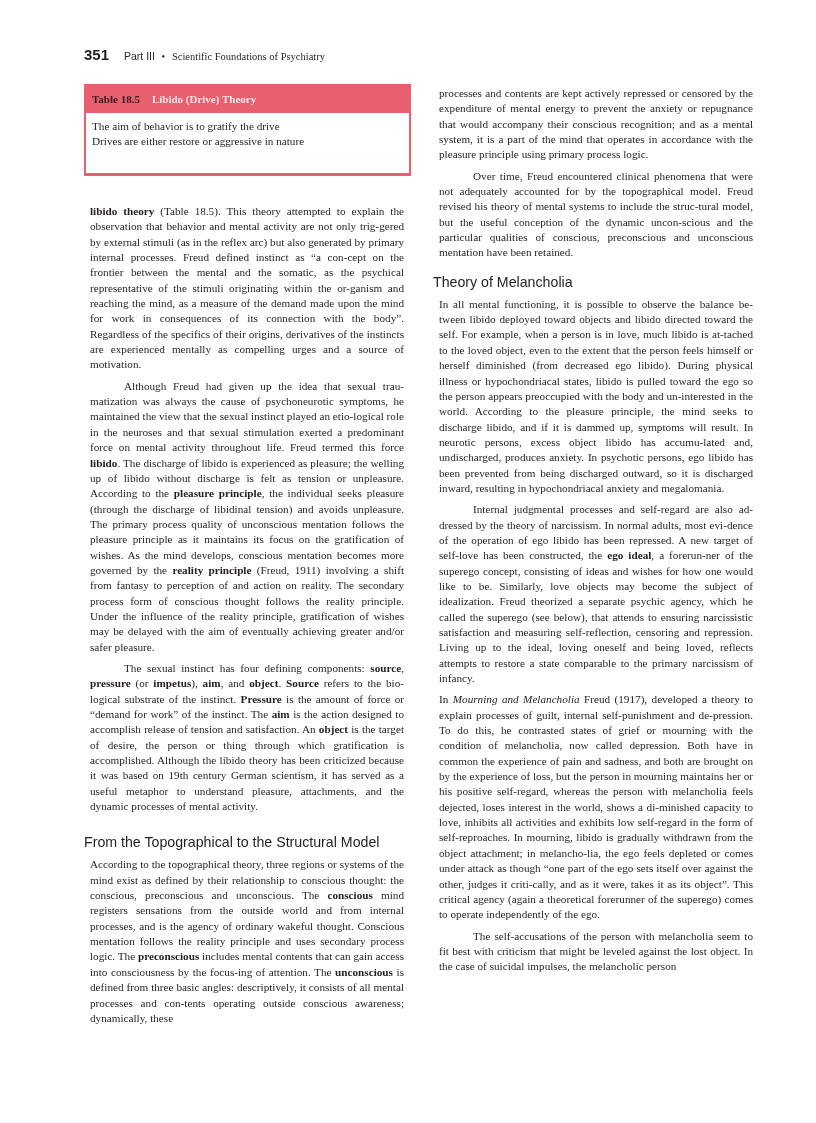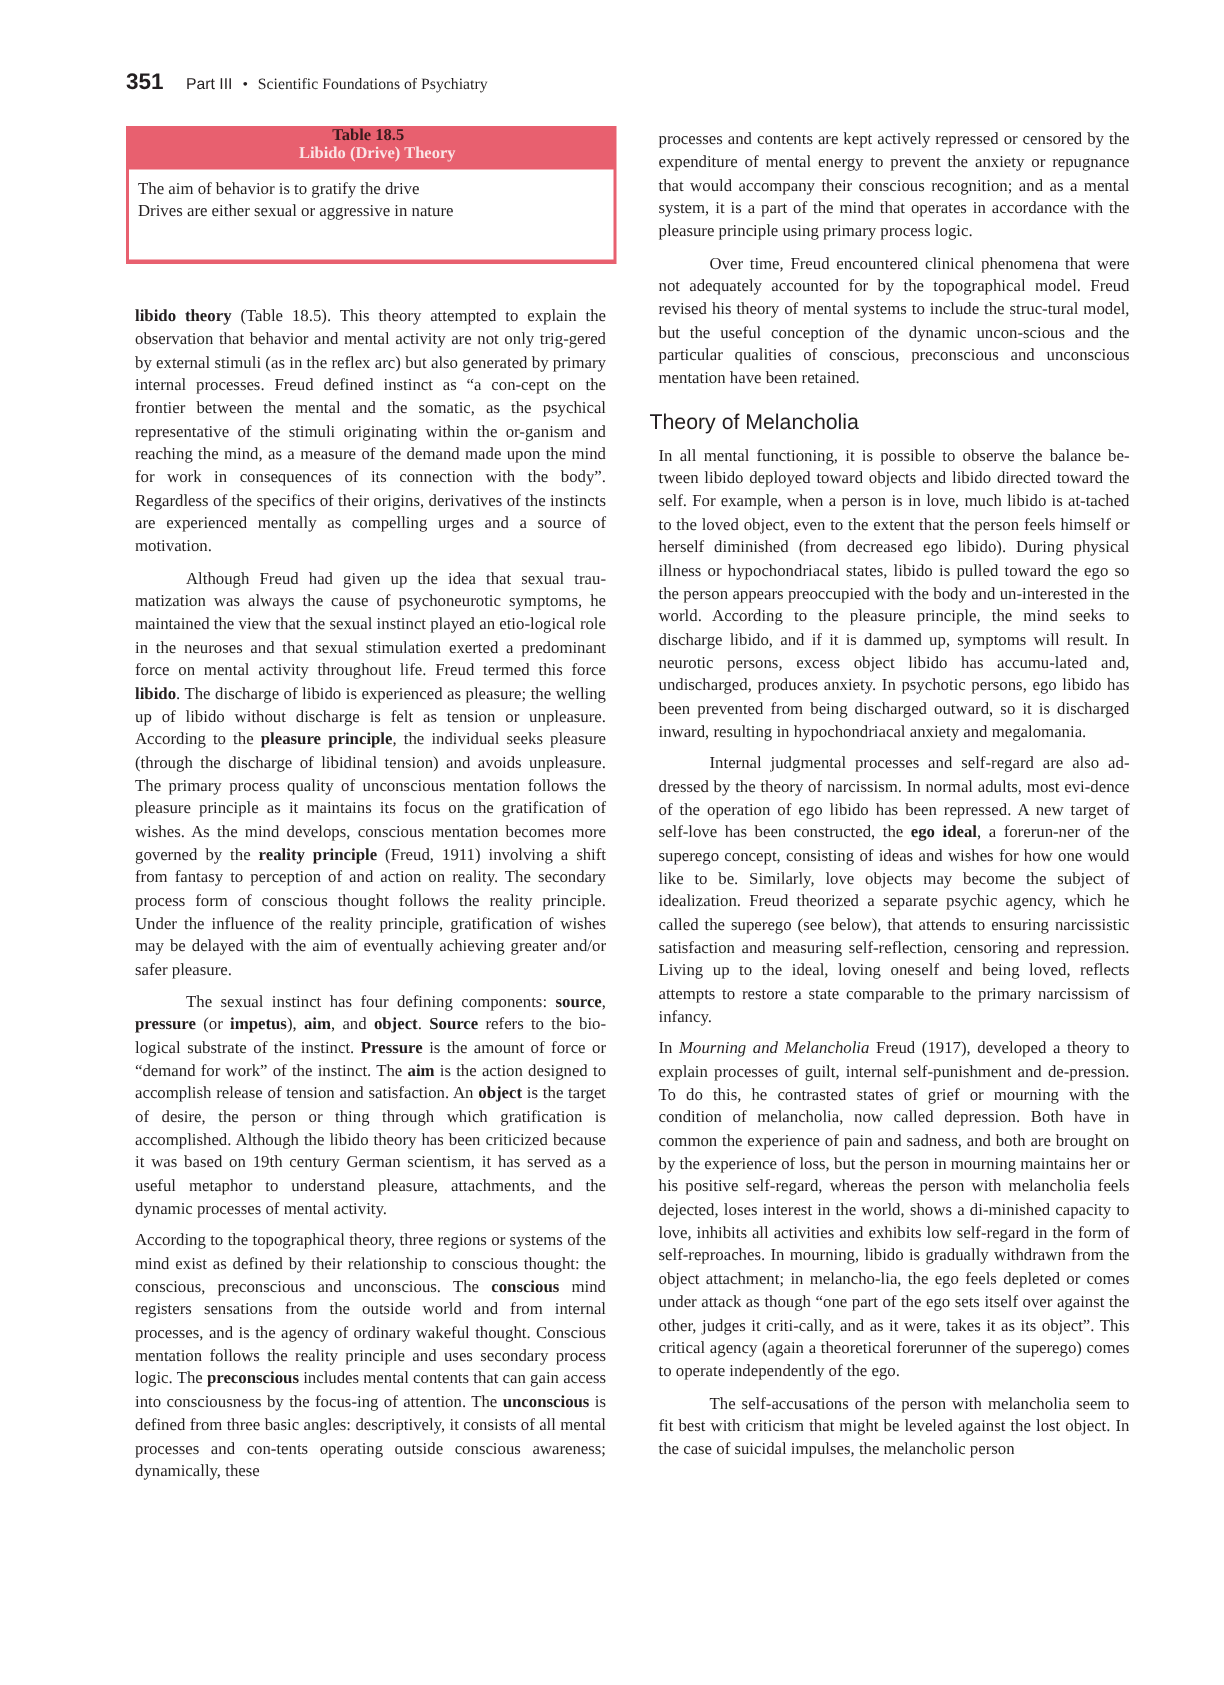--- a/index.html
+++ b/index.html
@@ -15,21 +15,21 @@
   .col.right { left: 433px; top: 80px; }
   .col p { margin: 6px; }
   .col p.indent { text-indent: 34px; }
   .col b { font-weight: bold; }
   .col h2 { font-family: "Liberation Sans", sans-serif; font-weight: normal; font-size: 14.2px; line-height: 17px; margin: 0; text-align: left; color: #231f20; }
   .col h2.h-topo { margin-top: 20px; }
   .col h2.h-narc { margin-top: 13px; }
   .col h2.h-mel { margin-top: 14px; }
 
   .table-box { position: absolute; left: 84px; top: 84px; width: 327px; height: 92px; background: #e8606f; box-sizing: border-box; }
-  .table-head { height: 29px; display: flex; align-items: center; padding-left: 8px; font-family: "Liberation Serif", serif; font-size: 11px; font-weight: bold; flex-direction: column; }
+  .table-head { height: 29px; display: flex; align-items: center; padding-left: 8px; font-family: "Liberation Serif", serif; font-size: 11px; font-weight: bold; }
   .table-head .t-num { color: #3a1a1d; margin-right: 12px; }
   .table-head .t-title { color: #fbe4e6; }
   .table-body { position: absolute; left: 2px; top: 29px; right: 2px; bottom: 3px; background: #ffffff; padding: 6px 0 0 6px; box-sizing: border-box; font-family: "Liberation Serif", serif; font-size: 11.2px; line-height: 15.3px; }
   .table-body div { white-space: nowrap; }
 </style>
 </head>
 <body>
 
 <div class="page-header">
   <span class="page-number">351</span>
@@ -40,28 +40,29 @@
   </span>
 </div>
 
 <div class="table-box">
   <div class="table-head">
     <span class="t-num">Table 18.5</span>
     <span class="t-title">Libido (Drive) Theory</span>
   </div>
   <div class="table-body">
     <div>The aim of behavior is to gratify the drive</div>
-    <div>Drives are either sexual or aggressive in nature</div>
+    <div>Drives are either restore or aggressive in nature</div>
   </div>
 </div>
 
 <div class="col left">
   <p><b>libido theory</b><span> (Table 18.5). This theory attempted to explain the observation that behavior and mental activity are not only trig-gered by external stimuli (as in the reflex arc) but also generated by primary internal processes. Freud defined instinct as “a con-cept on the frontier between the mental and the somatic, as the psychical representative of the stimuli originating within the or-ganism and reaching the mind, as a measure of the demand made upon the mind for work in consequences of its connection with the body”. Regardless of the specifics of their origins, derivatives of the instincts are experienced mentally as compelling urges and a source of motivation.</span></p>
   <p class="indent"><span>Although Freud had given up the idea that sexual trau-matization was always the cause of psychoneurotic symptoms, he maintained the view that the sexual instinct played an etio-logical role in the neuroses and that sexual stimulation exerted a predominant force on mental activity throughout life. Freud termed this force </span><b>libido</b><span>. The discharge of libido is experienced as pleasure; the welling up of libido without discharge is felt as tension or unpleasure. According to the </span><b>pleasure principle</b><span>, the individual seeks pleasure (through the discharge of libidinal tension) and avoids unpleasure. The primary process quality of unconscious mentation follows the pleasure principle as it maintains its focus on the gratification of wishes. As the mind develops, conscious mentation becomes more governed by the </span><b>reality principle</b><span> (Freud, 1911) involving a shift from fantasy to perception of and action on reality. The secondary process form of conscious thought follows the reality principle. Under the influence of the reality principle, gratification of wishes may be delayed with the aim of eventually achieving greater and/or safer pleasure.</span></p>
   <p class="indent"><span>The sexual instinct has four defining components: </span><b>source</b><span>, </span><b>pressure</b><span> (or </span><b>impetus</b><span>), </span><b>aim</b><span>, and </span><b>object</b><span>. </span><b>Source</b><span> refers to the bio-logical substrate of the instinct. </span><b>Pressure</b><span> is the amount of force or “demand for work” of the instinct. The </span><b>aim</b><span> is the action designed to accomplish release of tension and satisfaction. An </span><b>object</b><span> is the target of desire, the person or thing through which gratification is accomplished. Although the libido theory has been criticized because it was based on 19th century German scientism, it has served as a useful metaphor to understand pleasure, attachments, and the dynamic processes of mental activity.</span></p>
+  <h2 class="h-topo">From the Topographical to the Structural Model</h2>
   <p><span>According to the topographical theory, three regions or systems of the mind exist as defined by their relationship to conscious thought: the conscious, preconscious and unconscious. The </span><b>conscious</b><span> mind registers sensations from the outside world and from internal processes, and is the agency of ordinary wakeful thought. Conscious mentation follows the reality principle and uses secondary process logic. The </span><b>preconscious</b><span> includes mental contents that can gain access into consciousness by the focus-ing of attention. The </span><b>unconscious</b><span> is defined from three basic angles: descriptively, it consists of all mental processes and con-tents operating outside conscious awareness; dynamically, these</span></p>
 </div>
 
 <div class="col right">
   <p>processes and contents are kept actively repressed or censored by the expenditure of mental energy to prevent the anxiety or repugnance that would accompany their conscious recognition; and as a mental system, it is a part of the mind that operates in accordance with the pleasure principle using primary process logic.</p>
   <p class="indent">Over time, Freud encountered clinical phenomena that were not adequately accounted for by the topographical model. Freud revised his theory of mental systems to include the struc-tural model, but the useful conception of the dynamic uncon-scious and the particular qualities of conscious, preconscious and unconscious mentation have been retained.</p>
   <h2 class="h-narc">Theory of Melancholia</h2>
   <p>In all mental functioning, it is possible to observe the balance be-tween libido deployed toward objects and libido directed toward the self. For example, when a person is in love, much libido is at-tached to the loved object, even to the extent that the person feels himself or herself diminished (from decreased ego libido). During physical illness or hypochondriacal states, libido is pulled toward the ego so the person appears preoccupied with the body and un-interested in the world. According to the pleasure principle, the mind seeks to discharge libido, and if it is dammed up, symptoms will result. In neurotic persons, excess object libido has accumu-lated and, undischarged, produces anxiety. In psychotic persons, ego libido has been prevented from being discharged outward, so it is discharged inward, resulting in hypochondriacal anxiety and megalomania.</p>
   <p class="indent"><span>Internal judgmental processes and self-regard are also ad-dressed by the theory of narcissism. In normal adults, most evi-dence of the operation of ego libido has been repressed. A new target of self-love has been constructed, the </span><b>ego ideal</b><span>, a forerun-ner of the superego concept, consisting of ideas and wishes for how one would like to be. Similarly, love objects may become the subject of idealization. Freud theorized a separate psychic agency, which he called the superego (see below), that attends to ensuring narcissistic satisfaction and measuring self-reflection, censoring and repression. Living up to the ideal, loving oneself and being loved, reflects attempts to restore a state comparable to the primary narcissism of infancy.</span></p>
   <p><span>In </span><i>Mourning and Melancholia</i><span> Freud (1917), developed a theory to explain processes of guilt, internal self-punishment and de-pression. To do this, he contrasted states of grief or mourning with the condition of melancholia, now called depression. Both have in common the experience of pain and sadness, and both are brought on by the experience of loss, but the person in mourning maintains her or his positive self-regard, whereas the person with melancholia feels dejected, loses interest in the world, shows a di-minished capacity to love, inhibits all activities and exhibits low self-regard in the form of self-reproaches. In mourning, libido is gradually withdrawn from the object attachment; in melancho-lia, the ego feels depleted or comes under attack as though “one part of the ego sets itself over against the other, judges it criti-cally, and as it were, takes it as its object”. This critical agency (again a theoretical forerunner of the superego) comes to operate independently of the ego.</span></p>

